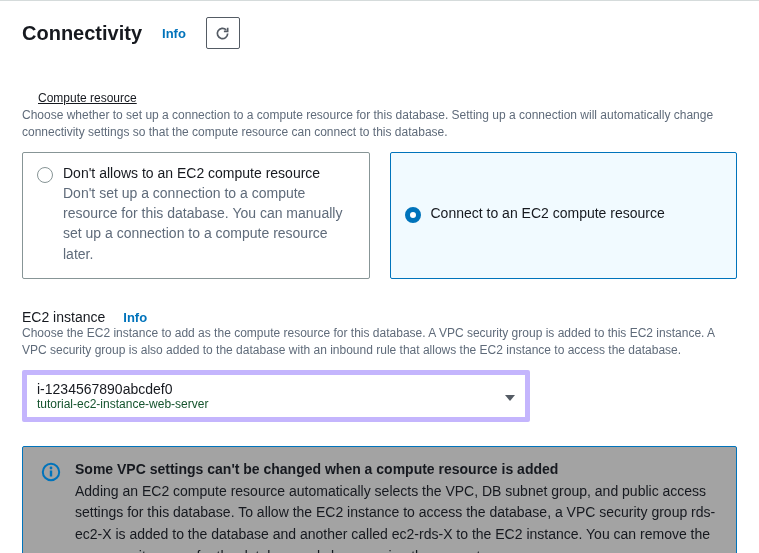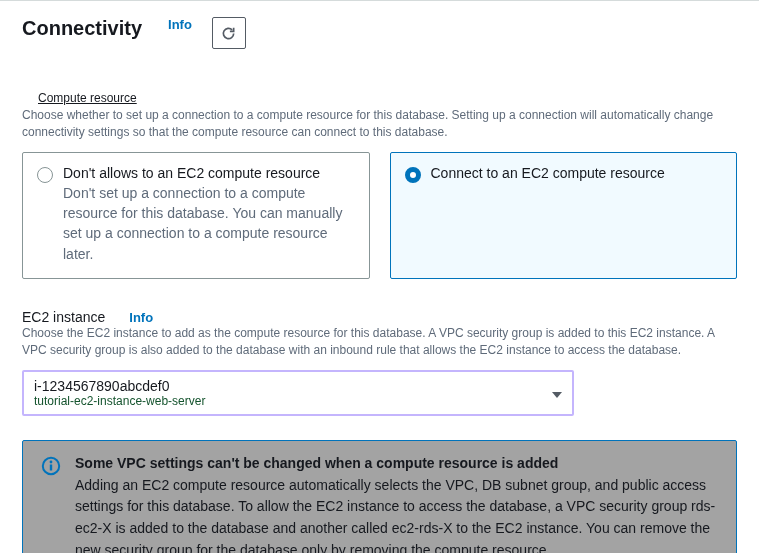--- a/index.html
+++ b/index.html
@@ -8,34 +8,35 @@
     font-family: "Amazon Ember", "Helvetica Neue", Arial, sans-serif;
     font-size: 14px;
     color: #16191f;
     background: #fff;
     width: 759px;
   }
   .container { padding: 0 0 20px 0; }
   .hr-top { border: 0; border-top: 1px solid #d5dbdb; margin: 0; }
   .header-row {
     display: flex;
+    align-items: center;
     padding: 16px 24px 20px 22px;
     gap: 8px;
   }
   .title {
     font-size: 20px;
     font-weight: 700;
     margin: 0;
   }
   .info-link {
     color: #0073bb;
     font-size: 13px;
     font-weight: 700;
     cursor: pointer;
-    margin-left: 18px;
+    margin-left: 12px;
   }
   .refresh-btn {
     border: 1px solid #545b64;
     background: #fff;
     width: 34px;
     height: 32px;
     display: inline-flex;
     align-items: center;
     justify-content: center;
     cursor: pointer;
@@ -69,20 +70,21 @@
     padding: 12px 14px 14px 14px;
     display: flex;
     gap: 10px;
     cursor: pointer;
     background: #fff;
     border-radius: 2px;
   }
   .radio-card.selected {
     border: 1px solid #0073bb;
     background: #f1faff;
+    align-items: center;
   }
   .radio-circle {
     flex: 0 0 16px;
     width: 16px;
     height: 16px;
     border: 1px solid #879596;
     border-radius: 50%;
     margin-top: 2px;
     position: relative;
     background: #fff;
@@ -105,22 +107,22 @@
     margin-top: 30px;
     display: flex;
     align-items: baseline;
     gap: 6px;
   }
   .field-label {
     font-size: 14px;
     color: #16191f;
   }
   .select {
-    border: 2px solid #c4b5fd;
-    width: 552px;
+    border: 5px solid #c4b5fd;
+    width: 508px;
     padding: 6px 30px 6px 10px;
     position: relative;
     cursor: pointer;
     border-radius: 2px;
     background: #fff;
   }
   .select-primary {
     font-size: 14px;
     color: #16191f;
   }

